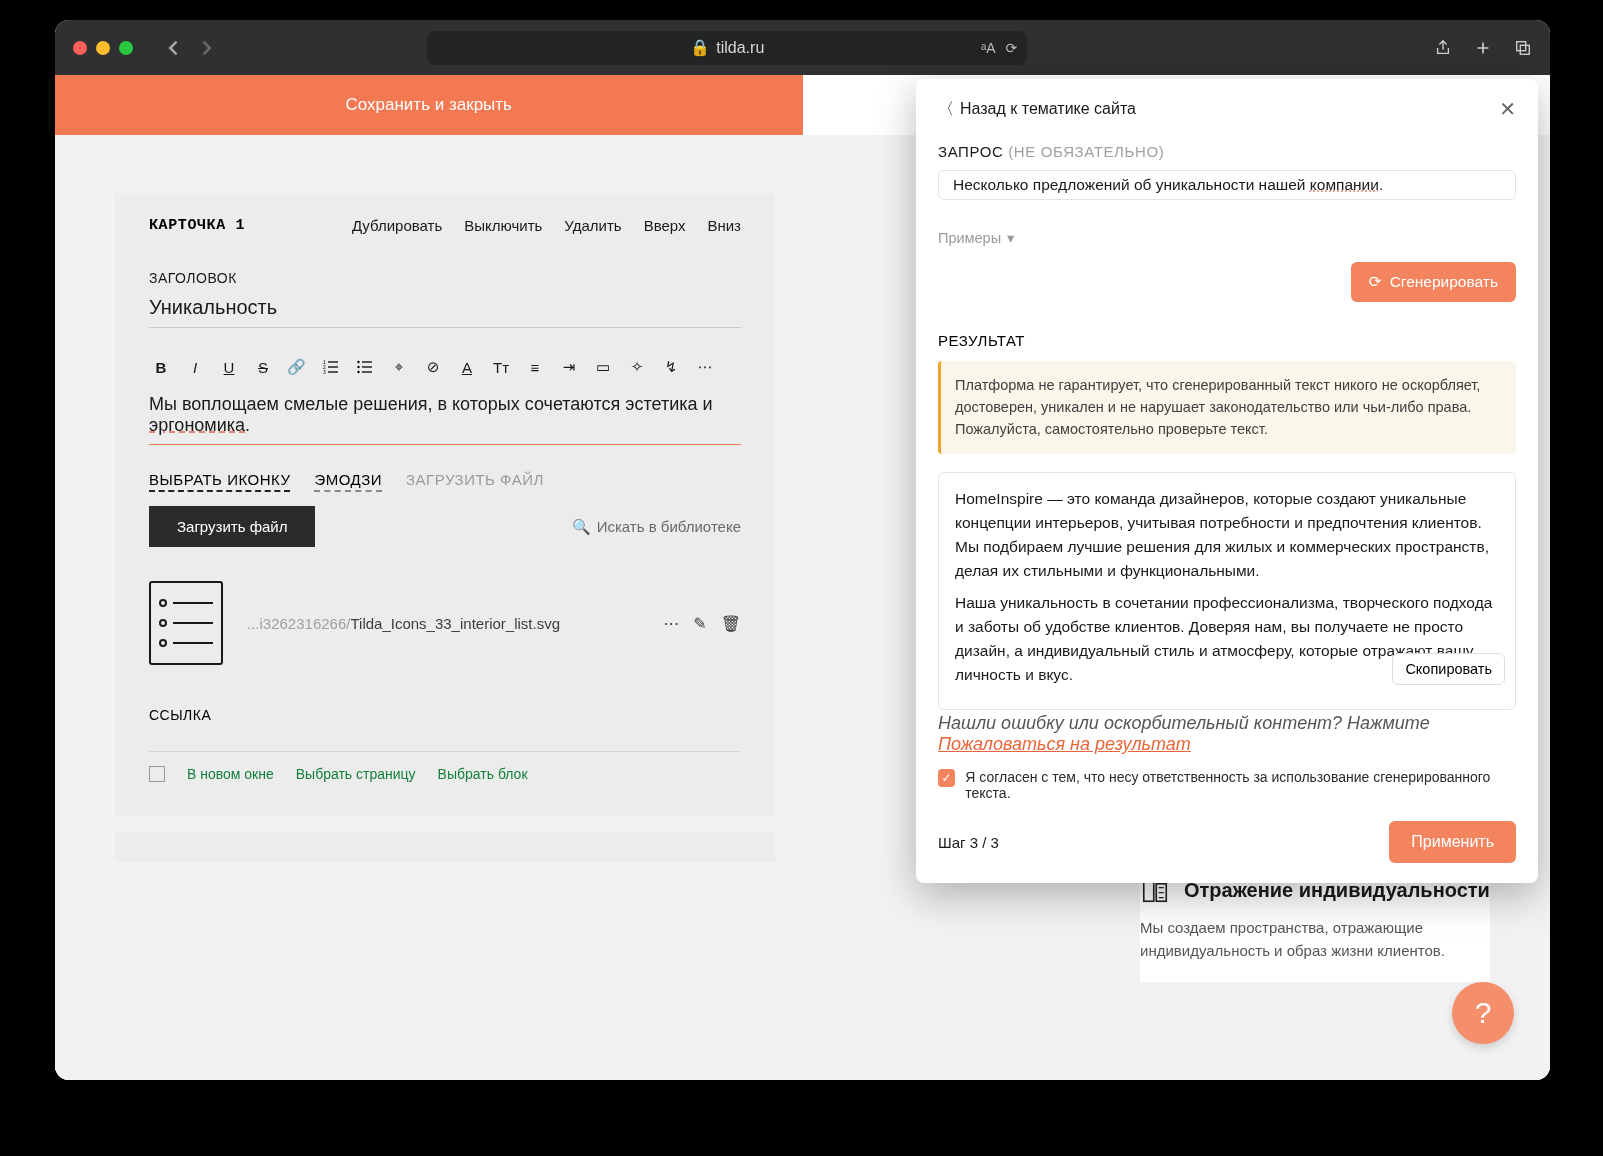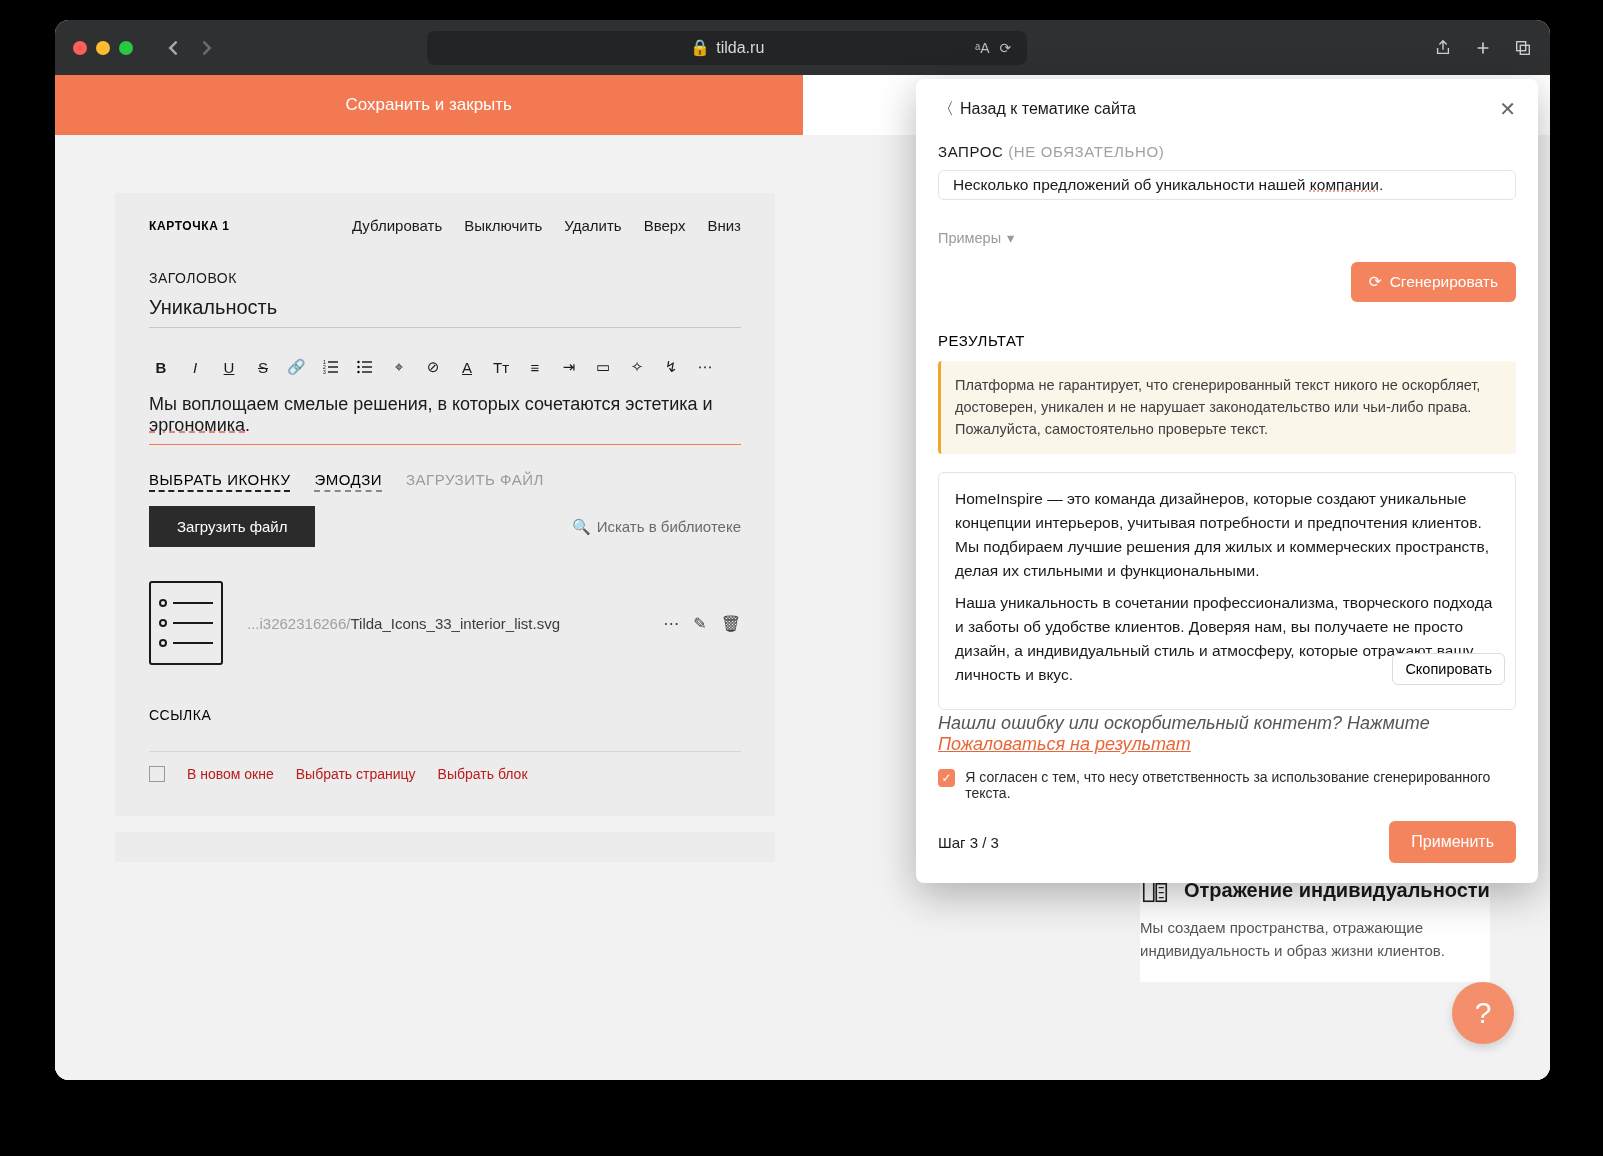--- a/index.html
+++ b/index.html
@@ -6,34 +6,34 @@
   html, body { width: 100%; height: 100%; background: #000; font-family: -apple-system, BlinkMacSystemFont, "Helvetica Neue", Arial, sans-serif; }
   .stage { width: 1603px; height: 1156px; position: relative; background: #000; }
   .browser-window { position: absolute; left: 55px; top: 20px; width: 1495px; height: 1060px; background: #fff; border-radius: 14px; overflow: hidden; box-shadow: 0 10px 40px rgba(0,0,0,.5); }
   .browser-toolbar { height: 55px; background: #2f3031; display: flex; align-items: center; padding: 0 18px; gap: 10px; }
   .traffic { display: flex; gap: 9px; margin-right: 18px; }
   .dot { width: 14px; height: 14px; border-radius: 50%; }
   .dot.r { background:#ff5f57;} .dot.y{background:#febc2e;} .dot.g{background:#28c840;}
   .navbtn { width: 24px; height: 24px; display:flex; align-items:center; justify-content:center; color:#a6a7a8; }
   .addr { flex:0 0 600px; height:34px; margin:0 auto; background:#232425; border-radius:8px; display:flex; align-items:center; justify-content:center; color:#d8d8d9; font-size:16px; position:relative;}
   .addr .lock{margin-right:6px;}
-  .addr .right-icons{position:absolute; right:16px; display:flex; gap:10px; color:#bdbec0; font-size:14px;}
+  .addr .right-icons{position:absolute; right:10px; display:flex; gap:10px; color:#bdbec0; font-size:14px;}
   .top-right { margin-left:auto; display:flex; gap:22px; color:#cfcfd1;}
   .app { position:absolute; top:55px; left:0; right:0; bottom:0; background:#fff; }
   .big-tabs { height:60px; display:flex; }
   .big-tab { flex:1; display:flex; align-items:center; justify-content:center; font-size:17px; }
   .big-tab.dark { background:#000; color:#fff;}
   .big-tab.orange { background:#f37953; color:#fff;}
   .big-tab.white { background:#fff; color:#000;}
   .work { position:absolute; top:60px; left:0; right:0; bottom:0; background:#f2f2f2; padding:28px 60px; overflow:hidden;}
   .block-head { background:#fff; height:52px; display:flex; align-items:center; padding:0 22px; font-size:15px; letter-spacing:.5px; color:#1a1a1a;}
   .cards-label { margin-top:22px; font-size:15px; letter-spacing:.5px; color:#1a1a1a; padding-left:4px;}
   .card { background:#ececec; margin-top:30px; padding:24px 34px 34px 34px; position:relative;}
   .card-head { display:flex; align-items:center; justify-content:space-between; margin-bottom:36px;}
-  .card-title { font-weight:700; font-size:12px; letter-spacing:.6px;}
+  .card-title { font-weight:700; font-size:15px; letter-spacing:.6px;font-family:Liberation Mono, monospace;}
   .card-actions { display:flex; gap:22px; font-size:15px; color:#1a1a1a; }
   .card-actions span{cursor:pointer;}
   .lbl { font-size:14px; letter-spacing:.5px; color:#1a1a1a; margin-bottom:10px;}
   .val { font-size:20px; color:#1a1a1a; margin-bottom:12px;}
   .underline { border-bottom:1px solid #c9c9c9; padding-bottom:8px;}
   .rte-toolbar { display:flex; gap:10px; padding:8px 0 8px 0; margin-top:20px; align-items:center; flex-wrap:wrap;}
   .rte-btn { width:24px; height:22px; display:flex; align-items:center; justify-content:center; font-size:15px; color:#1a1a1a; cursor:pointer;}
   .desc { font-size:18px; color:#1a1a1a; padding:8px 0; border-bottom:1px solid #f47a54; }
   .desc .ul { text-decoration:underline; text-decoration-color:#e0857a; text-decoration-style:dashed;}
   .tabs3 { margin-top:26px; display:flex; gap:24px; font-size:15px; letter-spacing:.5px;}
@@ -45,21 +45,21 @@
   .search-lib { display:flex; align-items:center; gap:6px; color:#6a6a6a; font-size:15px;}
   .file-row { margin-top:34px; display:flex; align-items:center; gap:24px;}
   .thumb { width:74px; height:84px; border:2px solid #1a1a1a; border-radius:3px; padding:10px 8px; display:flex; flex-direction:column; justify-content:space-around;}
   .thumb .ln { display:flex; align-items:center; gap:6px;}
   .thumb .cir{width:8px;height:8px;border:2px solid #1a1a1a;border-radius:50%;}
   .thumb .bar{flex:1;height:2px;background:#1a1a1a;}
   .file-name { font-size:15px; color:#3c3c3c; flex:1; white-space:nowrap; overflow:hidden; text-overflow:ellipsis;}
   .file-name .dim{color:#a0a0a0;}
   .file-actions { display:flex; gap:14px; color:#3c3c3c;}
   .lbl2 { margin-top:42px; font-size:14px; letter-spacing:.5px;}
-  .link-row { margin-top:28px; display:flex; align-items:center; gap:22px; font-size:14px; color:#b91c1c;}
+  .link-row { margin-top:28px; display:flex; align-items:center; gap:22px; font-size:14px; color:#15803d;}
   .cb { width:16px;height:16px;border:1px solid #999;display:inline-block;}
   .next-card { background:#ececec; margin-top:16px; height:30px;}
 
   .preview-card { position:absolute; right:60px; top:722px; width:350px; background:#fff; padding:18px 0 20px 0; text-align:left;}
   .preview-card .row1 { display:flex; align-items:center; gap:14px; margin-bottom:12px;}
   .preview-card .tit { font-size:20px; font-weight:600; color:#1a1a1a;}
   .preview-card .txt { font-size:15px; color:#555; line-height:1.5;}
 
   .help-btn { position:absolute; right:36px; bottom:36px; width:62px; height:62px; border-radius:50%; background:#f58e6b; color:#fff; display:flex; align-items:center; justify-content:center; font-size:30px; box-shadow:0 4px 10px rgba(0,0,0,.15);}
 

